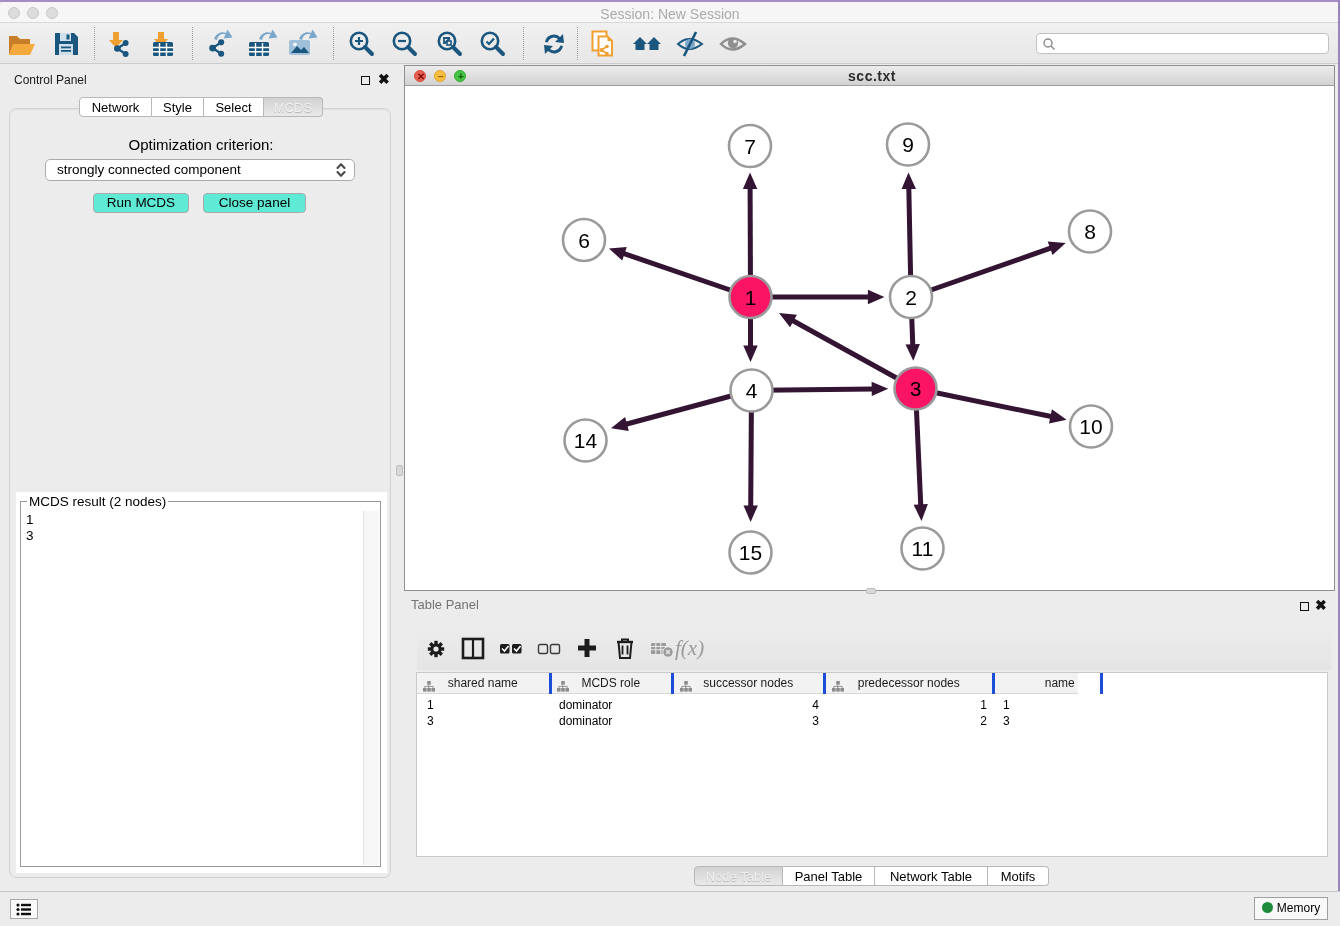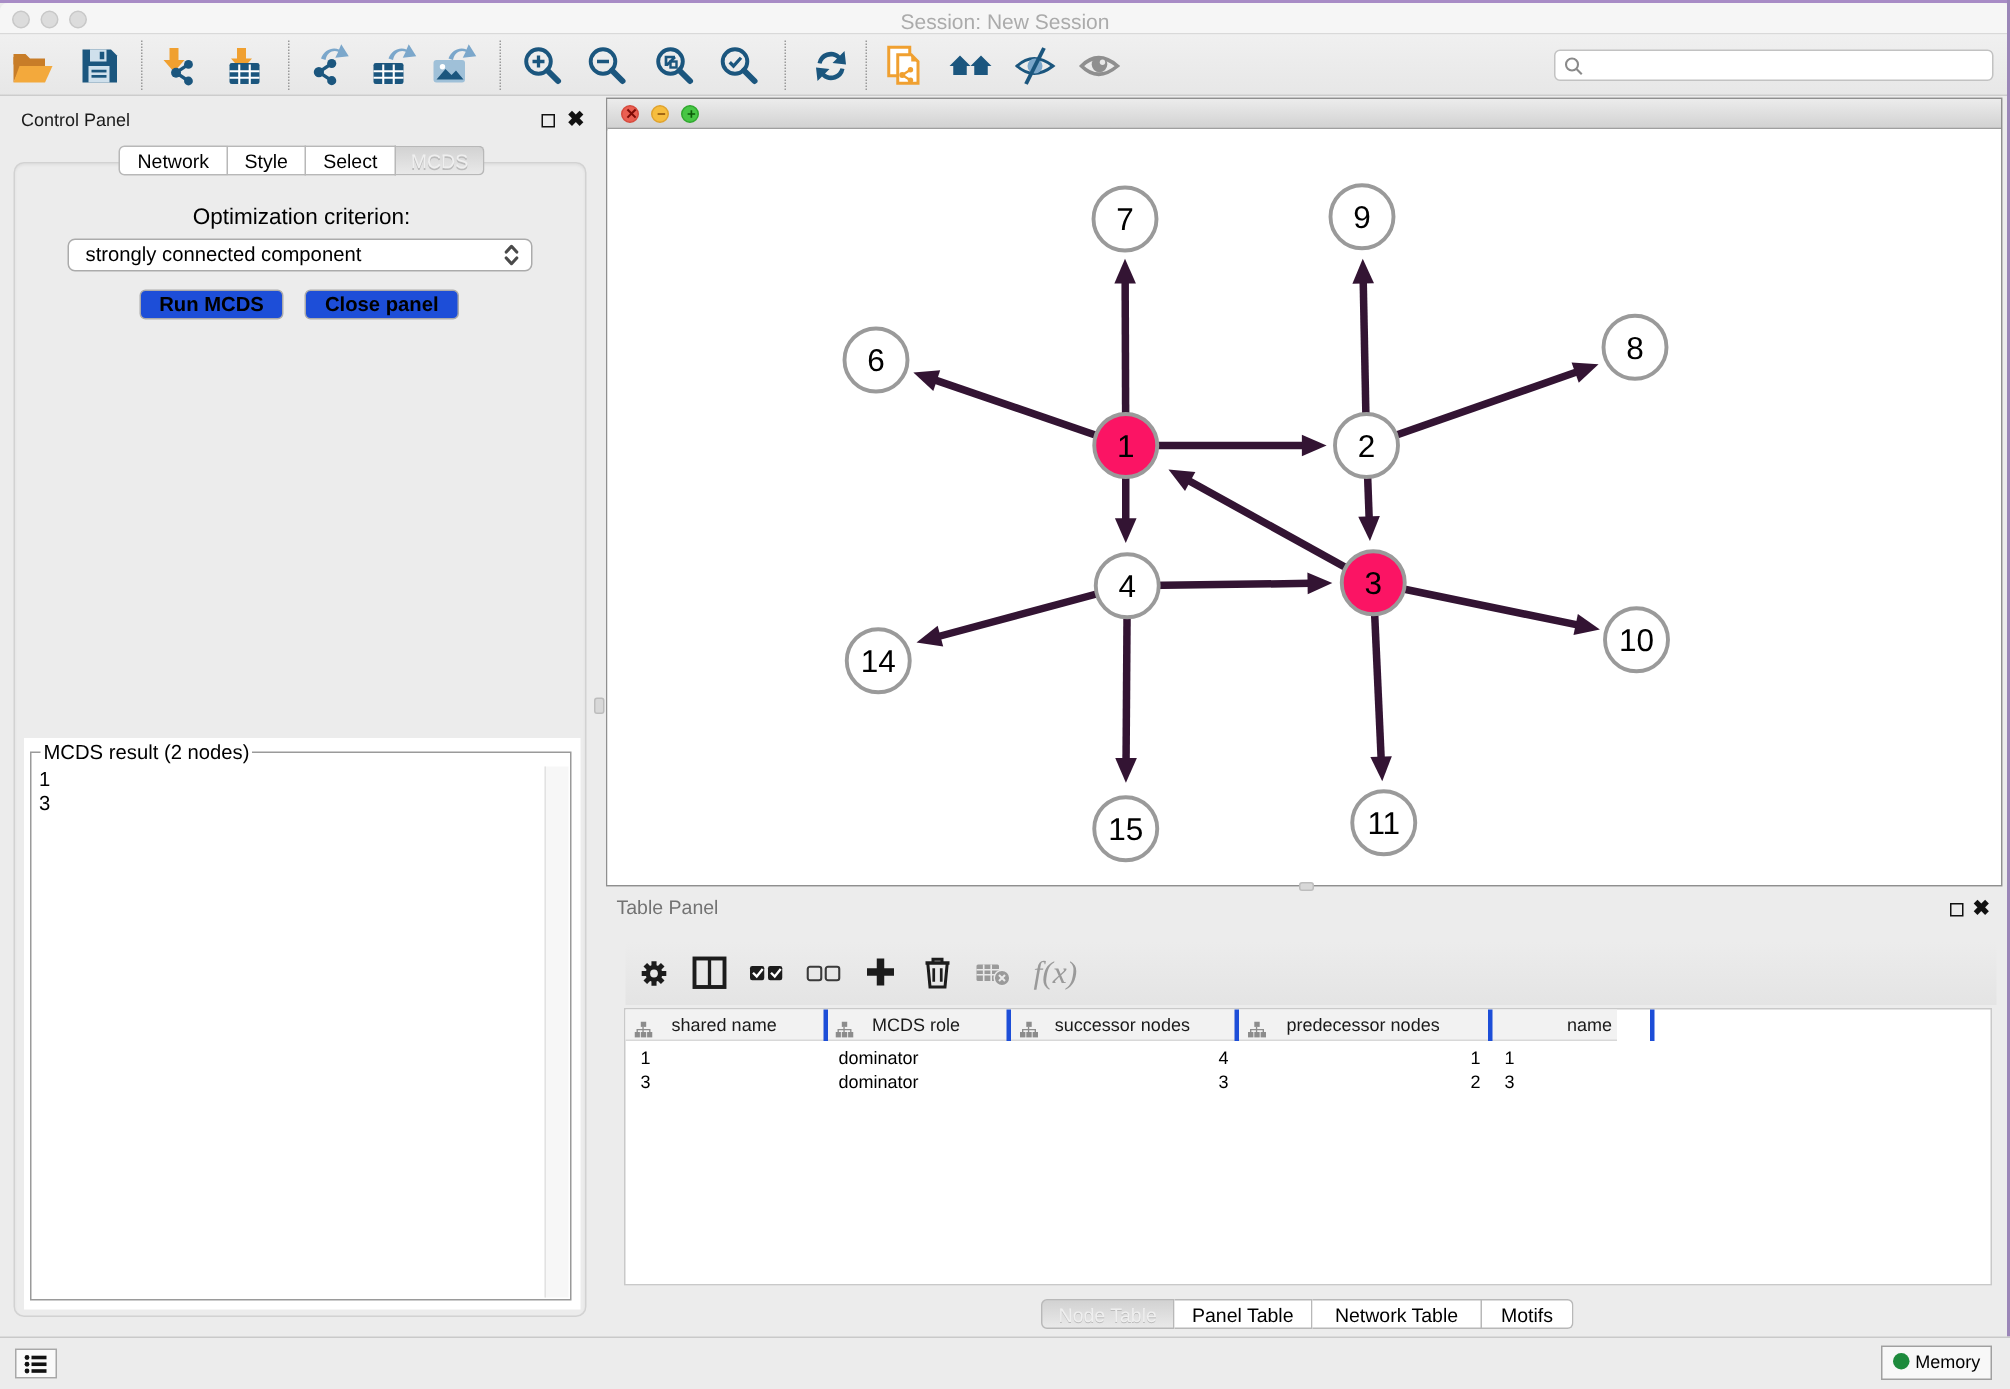--- a/index.html
+++ b/index.html
@@ -23,21 +23,21 @@
 
 #cp-head { left:14px; top:73px; font-size:12px; color:#1a1a1a; }
 .floatbtn { width:9px; height:9px; border:1.5px solid #111; background:transparent; }
 .closex { font-size:14px; color:#111; font-weight:bold; }
 .tabbtn { position:absolute; top:0; height:20px; border:1px solid #b8b8b8; background:#fff; color:#000;
   font-size:13px; text-align:center; line-height:19px; }
 .tabsel { background:linear-gradient(#d2d2d2,#e9e9e9); color:#efefef; text-shadow:0 1px 0 #bbb; }
 #cp-panel { left:9px; top:108px; width:382px; height:770px; background:#ececec; border:1px solid #d2d2d2; border-radius:7px; box-shadow:inset 0 1px 2px rgba(0,0,0,0.06); }
 #opt-label { left:0; top:136px; width:402px; text-align:center; font-size:15px; color:#000; }
 #dropdown { left:45px; top:159px; width:310px; height:22px; background:#fff; border:1px solid #ababab; border-radius:5px; font-size:13.5px; line-height:20px; padding-left:11px; color:#000; }
-.pushbtn { position:absolute; height:20px; background:#1d4ed8; border:1px solid #ababab; border-radius:4px; font-size:13.5px; text-align:center; line-height:18px; color:#000;font-weight:bold; }
+.pushbtn { position:absolute; height:20px; background:#5eead4; border:1px solid #ababab; border-radius:4px; font-size:13.5px; text-align:center; line-height:18px; color:#000; }
 #mcds-box { left:16px; top:492px; width:371px; height:381px; background:#fff;text-decoration:underline; }
 #mcds-fieldset { position:absolute; left:4px; top:9px; right:6px; bottom:6px; border:1px solid #9a9a9a; }
 #mcds-legend { position:absolute; left:6px; top:-8px; background:#fff; font-size:13.5px; padding:0 2px; color:#000; }
 #mcds-text { position:absolute; left:1px; top:9px; right:17px; bottom:1px; background:#fff; font-size:13.5px; line-height:15.8px; padding:1px 0 0 4px; color:#000; }
 #mcds-scroll { position:absolute; right:1px; top:9px; width:16px; bottom:1px; background:#f7f7f7; border-left:1px solid #e2e2e2; }
 
 
 #netwin { left:404px; top:65px; width:931px; height:526px; border:1px solid #8f8f8f; background:#fff; }
 #net-titlebar { position:absolute; left:0; top:0; width:100%; height:20px; background:linear-gradient(#ececec,#d2d2d2); border-bottom:1px solid #9f9f9f; }
 #net-title { position:absolute; width:100%; text-align:center; top:2px; font-size:14px; font-weight:bold; color:#2c2c2c; letter-spacing:0.5px; text-indent:5px; }
@@ -244,20 +244,21 @@
   <div id="net-titlebar">
     <div class="tl" style="left:9px; background:#ea5f52; border:1px solid #d64b3e;">
         <span style="color:#7c0b06;">✕</span>
       </div>
     <div class="tl" style="left:29px; background:#f6bd3e; border:1px solid #e0a32e;">
         <span style="color:#91560b;">−</span>
       </div>
     <div class="tl" style="left:49px; background:#47c645; border:1px solid #2fa82e;">
         <span style="color:#0c5a0a;">+</span>
       </div>
+    <div id="net-title">scc.txt</div>
   </div>
   <div id="graphwrap"><svg id="graph" width="930" height="503" viewBox="0 0 930 503">
         <g stroke="#331433" stroke-width="5">
           <line x1="345.5" y1="210.0" x2="345.1" y2="100.0"></line>
           <line x1="345.5" y1="210.0" x2="217.6" y2="166.1"></line>
           <line x1="345.5" y1="210.0" x2="464.9" y2="210.0"></line>
           <line x1="345.5" y1="210.0" x2="345.5" y2="260.5"></line>
           <line x1="506.0" y1="210.0" x2="503.8" y2="100.0"></line>
           <line x1="506.0" y1="210.0" x2="647.0" y2="160.7"></line>
           <line x1="506.0" y1="210.0" x2="507.8" y2="259.2"></line>
@@ -369,21 +370,21 @@
         <g>
           <rect x="2" y="8" width="15" height="11" rx="1" fill="#9a9a9a"></rect>
           <g stroke="#e9e9e9" stroke-width="1.1">
             <path d="M2 11.5 h15 M2 14.8 h15"></path>
             <path d="M6.8 8 v11 M11.8 8 v11"></path>
           </g>
           <circle cx="19" cy="17" r="5.2" fill="#9a9a9a" stroke="#e9e9e9" stroke-width="1"></circle>
           <path d="M17 15 l4 4 M21 15 l-4 4" stroke="#e9e9e9" stroke-width="1.4"></path>
         </g>
       </svg></div>
-    <div style="position:absolute;left:270px;top:7px;width:44px;height:26px;"><svg width="44" height="26" viewBox="0 0 44 26">
+    <div style="position:absolute;left:256px;top:7px;width:44px;height:26px;"><svg width="44" height="26" viewBox="0 0 44 26">
         <text x="2" y="20" font-family="Liberation Serif, serif" font-style="italic" font-size="21" fill="#9a9a9a">f(x)</text>
       </svg></div>
   </div>
 <div class="abs" id="tbl">
   <div id="tbl-header">
       <div class="th" style="left:0.0px;width:134.5px;"><span style="position:absolute;left:6px;top:4px;"><svg width="12" height="11" viewBox="0 0 12 11" style="vertical-align:-1px">
             <g fill="#8c8c8c">
               <rect x="4.2" y="0" width="3.6" height="3.6"></rect>
               <rect x="0" y="7" width="3.6" height="3.6"></rect>
               <rect x="4.2" y="7" width="3.6" height="3.6"></rect>

